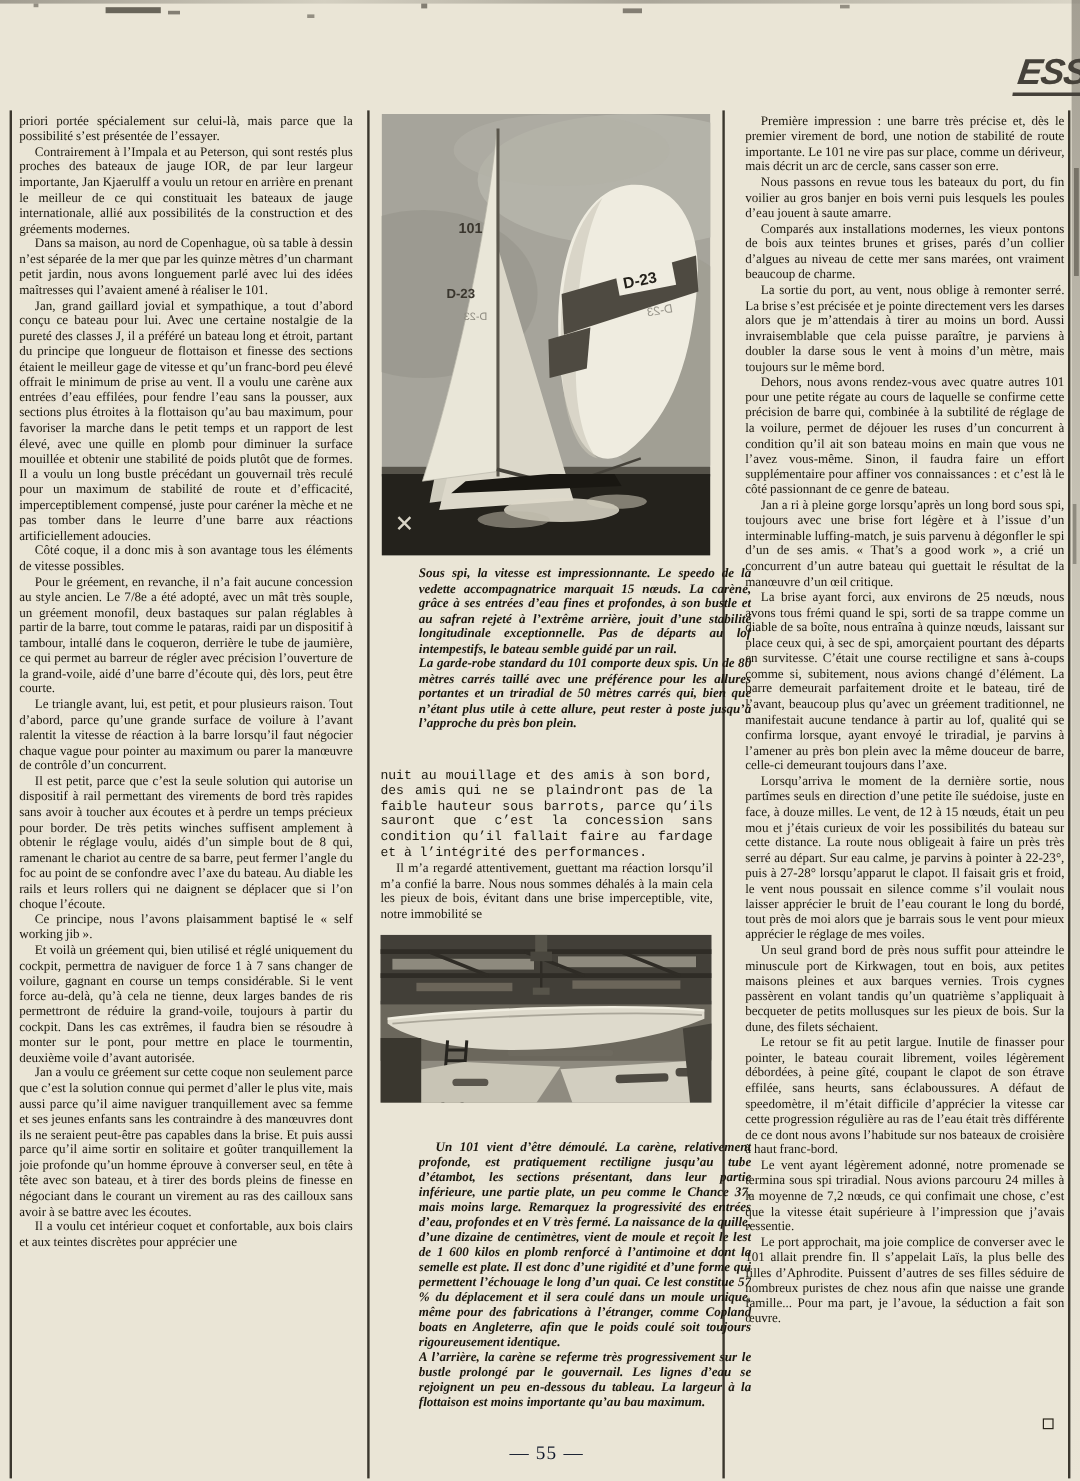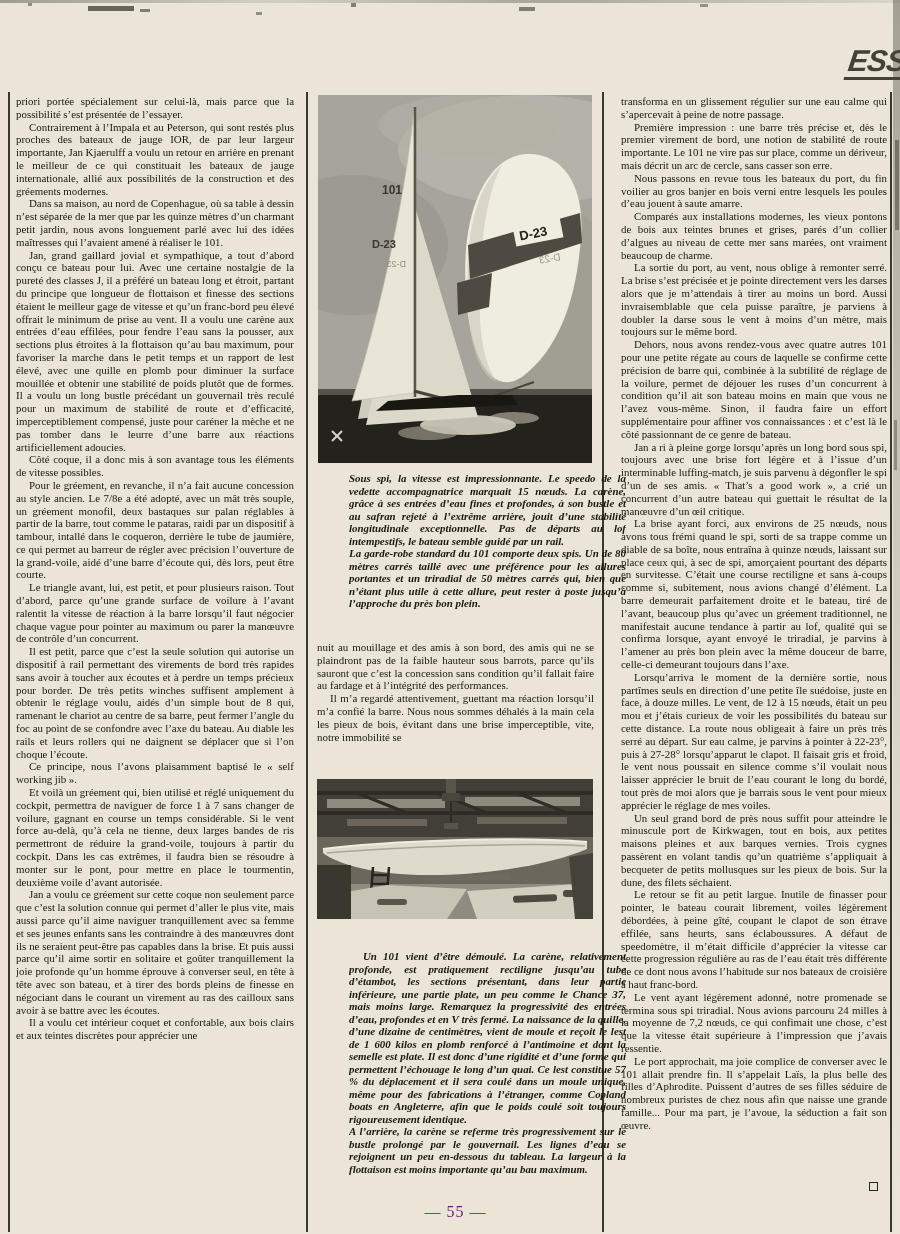--- a/index.html
+++ b/index.html
@@ -35,29 +35,29 @@
   }
   .caption p.noindent { text-indent:0; }
   .caption p.indent { text-indent:14px; }
   .midbody {
     position:absolute;
     text-align:justify;
     font-size:10.9px;
     line-height:12.8px;
     overflow:hidden;
   }
-  .midbody p.noindent { text-indent:0; }
+  .midbody p.noindent { text-indent:0;font-family:Liberation Mono, monospace; }
   .midbody p.indent { text-indent:13px; }
   .pagenum {
     position:absolute;
     left:317px; top:1203px; width:277px;
     text-align:center;
     font-size:16px;
     letter-spacing:1px;
-    color:#701a75;
+    color:#0f172a;
   }
   .logo {
     position:absolute;
     left:846px; top:46px;
     font-family:"Liberation Sans", sans-serif;
     font-style:italic;
     font-weight:bold;
     font-size:30px;
     letter-spacing:-1px;
     color:#45413a;
@@ -213,23 +213,22 @@
 </svg>
 
 <div class="caption" style="left:317px;top:950px;width:277px;height:272px">
   <p class="indent">Un 101 vient d’être démoulé. La carène, relativement profonde, est pratiquement rectiligne jusqu’au tube d’étambot, les sections présentant, dans leur partie inférieure, une partie plate, un peu comme le Chance 37, mais moins large. Remarquez la progressivité des entrées d’eau, profondes et en V très fermé. La naissance de la quille, d’une dizaine de centimètres, vient de moule et reçoit le lest de 1 600 kilos en plomb renforcé à l’antimoine et dont la semelle est plate. Il est donc d’une rigidité et d’une forme qui permettent l’échouage le long d’un quai. Ce lest constitue 57 % du déplacement et il sera coulé dans un moule unique, même pour des fabrications à l’étranger, comme Copland boats en Angleterre, afin que le poids coulé soit toujours rigoureusement identique.</p>
   <p class="noindent">A l’arrière, la carène se referme très progressivement sur le bustle prolongé par le gouvernail. Les lignes d’eau se rejoignent un peu en-dessous du tableau. La largeur à la flottaison est moins importante qu’au bau maximum.</p>
 </div>
 
 <div class="pagenum">— 55 —</div>
 
 <div class="col" style="left:621px;top:95px;width:266px;height:1104px">
-  <p class="noindent">transforma en un glissement régulier sur une eau calme qui s’apercevait à peine de notre passage.</p>
   <p>Première impression : une barre très précise et, dès le premier virement de bord, une notion de stabilité de route importante. Le 101 ne vire pas sur place, comme un dériveur, mais décrit un arc de cercle, sans casser son erre.</p>
-  <p>Nous passons en revue tous les bateaux du port, du fin voilier au gros banjer en bois verni entre lesquels les poules d’eau jouent à saute amarre.</p>
+  <p>Nous passons en revue tous les bateaux du port, du fin voilier au gros banjer en bois verni puis lesquels les poules d’eau jouent à saute amarre.</p>
   <p>Comparés aux installations modernes, les vieux pontons de bois aux teintes brunes et grises, parés d’un collier d’algues au niveau de cette mer sans marées, ont vraiment beaucoup de charme.</p>
   <p>La sortie du port, au vent, nous oblige à remonter serré. La brise s’est précisée et je pointe directement vers les darses alors que je m’attendais à tirer au moins un bord. Aussi invraisemblable que cela puisse paraître, je parviens à doubler la darse sous le vent à moins d’un mètre, mais toujours sur le même bord.</p>
   <p>Dehors, nous avons rendez-vous avec quatre autres 101 pour une petite régate au cours de laquelle se confirme cette précision de barre qui, combinée à la subtilité de réglage de la voilure, permet de déjouer les ruses d’un concurrent à condition qu’il ait son bateau moins en main que vous ne l’avez vous-même. Sinon, il faudra faire un effort supplémentaire pour affiner vos connaissances : et c’est là le côté passionnant de ce genre de bateau.</p>
   <p>Jan a ri à pleine gorge lorsqu’après un long bord sous spi, toujours avec une brise fort légère et à l’issue d’un interminable luffing-match, je suis parvenu à dégonfler le spi d’un de ses amis. « That’s a good work », a crié un concurrent d’un autre bateau qui guettait le résultat de la manœuvre d’un œil critique.</p>
   <p>La brise ayant forci, aux environs de 25 nœuds, nous avons tous frémi quand le spi, sorti de sa trappe comme un diable de sa boîte, nous entraîna à quinze nœuds, laissant sur place ceux qui, à sec de spi, amorçaient pourtant des départs en survitesse. C’était une course rectiligne et sans à-coups comme si, subitement, nous avions changé d’élément. La barre demeurait parfaitement droite et le bateau, tiré de l’avant, beaucoup plus qu’avec un gréement traditionnel, ne manifestait aucune tendance à partir au lof, qualité qui se confirma lorsque, ayant envoyé le triradial, je parvins à l’amener au près bon plein avec la même douceur de barre, celle-ci demeurant toujours dans l’axe.</p>
   <p>Lorsqu’arriva le moment de la dernière sortie, nous partîmes seuls en direction d’une petite île suédoise, juste en face, à douze milles. Le vent, de 12 à 15 nœuds, était un peu mou et j’étais curieux de voir les possibilités du bateau sur cette distance. La route nous obligeait à faire un près très serré au départ. Sur eau calme, je parvins à pointer à 22-23°, puis à 27-28° lorsqu’apparut le clapot. Il faisait gris et froid, le vent nous poussait en silence comme s’il voulait nous laisser apprécier le bruit de l’eau courant le long du bordé, tout près de moi alors que je barrais sous le vent pour mieux apprécier le réglage de mes voiles.</p>
   <p>Un seul grand bord de près nous suffit pour atteindre le minuscule port de Kirkwagen, tout en bois, aux petites maisons pleines et aux barques vernies. Trois cygnes passèrent en volant tandis qu’un quatrième s’appliquait à becqueter de petits mollusques sur les pieux de bois. Sur la dune, des filets séchaient.</p>
   <p>Le retour se fit au petit largue. Inutile de finasser pour pointer, le bateau courait librement, voiles légèrement débordées, à peine gîté, coupant le clapot de son étrave effilée, sans heurts, sans éclaboussures. A défaut de speedomètre, il m’était difficile d’apprécier la vitesse car cette progression régulière au ras de l’eau était très différente de ce dont nous avons l’habitude sur nos bateaux de croisière à haut franc-bord.</p>
   <p>Le vent ayant légèrement adonné, notre promenade se termina sous spi triradial. Nous avions parcouru 24 milles à la moyenne de 7,2 nœuds, ce qui confimait une chose, c’est que la vitesse était supérieure à l’impression que j’avais ressentie.</p>
   <p>Le port approchait, ma joie complice de converser avec le 101 allait prendre fin. Il s’appelait Laïs, la plus belle des filles d’Aphrodite. Puissent d’autres de ses filles séduire de nombreux puristes de chez nous afin que naisse une grande famille... Pour ma part, je l’avoue, la séduction a fait son œuvre.</p>

